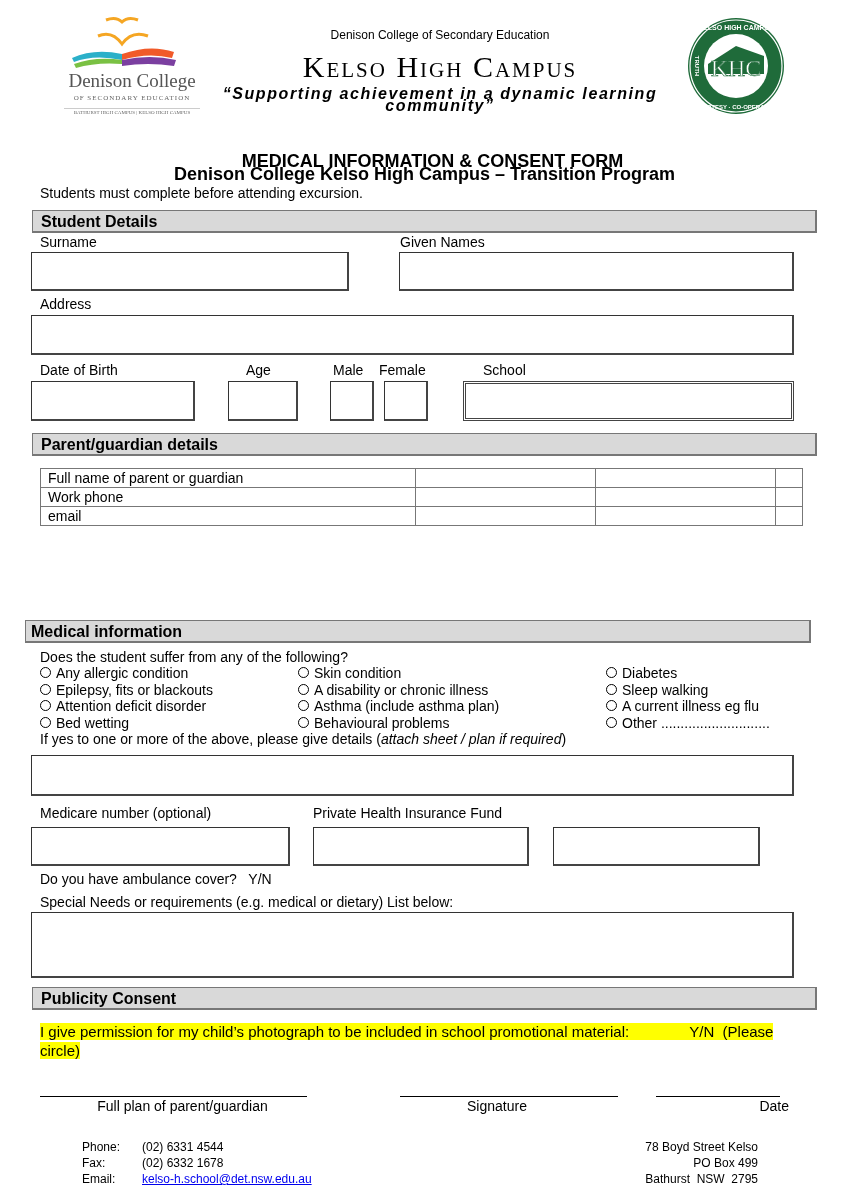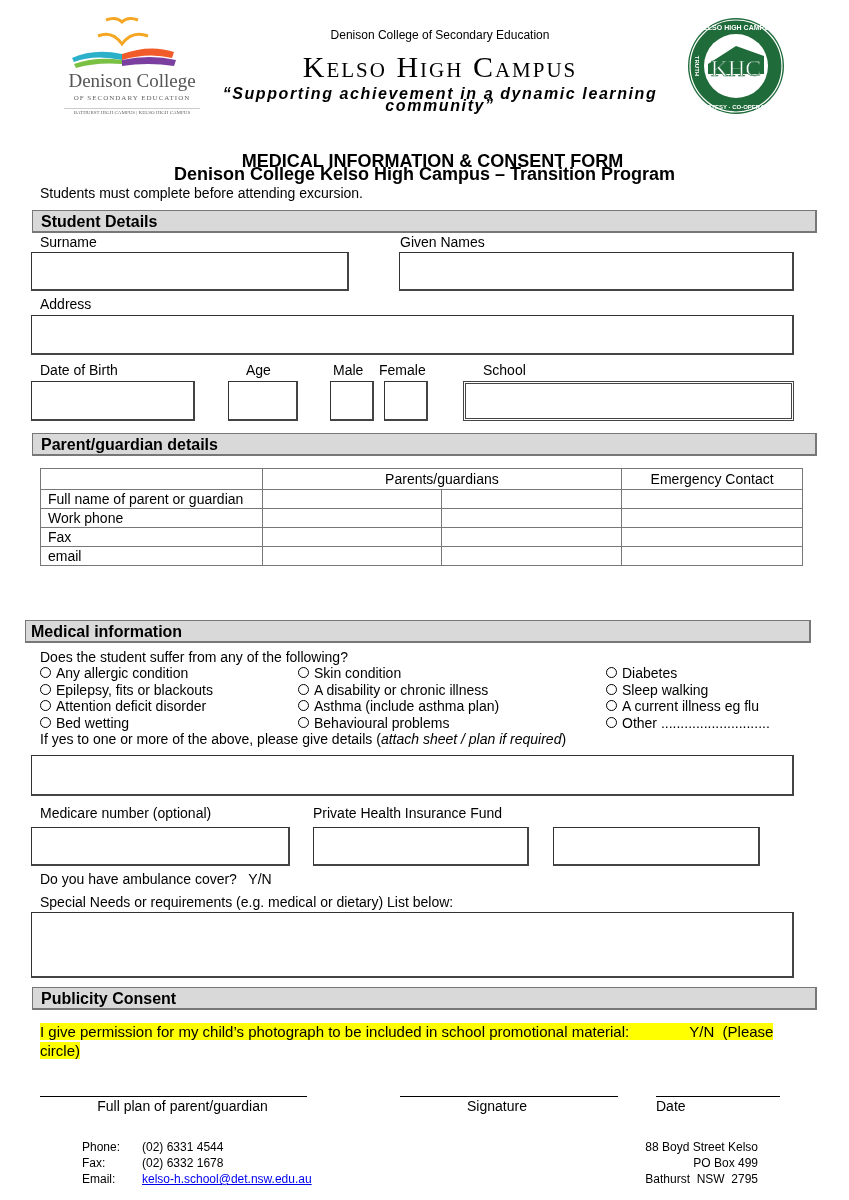--- a/index.html
+++ b/index.html
@@ -92,39 +92,28 @@
 <div class="box" style="left:330px;top:381px;width:44px;height:40px;"></div>
 <div class="box" style="left:384px;top:381px;width:44px;height:40px;"></div>
 <div class="box dbl" style="left:463px;top:381px;width:331px;height:40px;"></div>
 
 <div class="sec" style="top:433px;">
     <span>Parent/guardian details</span>
   </div>
 
 <table class="pg">
   <tbody>
-      <tr>
-    <td style="width:222px;height:21px;"></td>
-    <td class="c" colspan="2">Parents/guardians</td>
-    <td class="c" style="width:181px;">Emergency Contact</td>
-  </tr>
   <tr>
     <td>Full name of parent or guardian</td>
     <td style="width:180px;"></td>
     <td style="width:180px;"></td>
     <td></td>
   </tr>
   <tr>
     <td>Work phone</td>
-    <td></td>
-        <td></td>
-        <td></td>
-  </tr>
-  <tr>
-    <td>Fax</td>
     <td></td>
         <td></td>
         <td></td>
   </tr>
   <tr>
     <td>email</td>
     <td></td>
         <td></td>
         <td></td>
   </tr>
@@ -174,24 +163,24 @@
 <div class="lbl" style="left:40px;top:1023px;font-size:15px;line-height:17px;">
   <span class="hl">I give permission for my child’s photograph to be included in school promotional material:</span><span class="hl" style="display:inline-block;width:60px;">&nbsp;</span><span class="hl" style="white-space:pre;">Y/N  (Please</span>
 </div>
 <div class="lbl" style="left:40px;top:1042px;font-size:15px;line-height:17px;"><span class="hl">circle)</span></div>
 
 <div class="line" style="left:40px;top:1096px;width:267px;"></div>
 <div class="line" style="left:400px;top:1096px;width:218px;"></div>
 <div class="line" style="left:656px;top:1096px;width:124px;"></div>
 <div class="lbl" style="left:40px;top:1098px;width:285px;text-align:center;">Full plan of parent/guardian</div>
 <div class="lbl" style="left:400px;top:1098px;width:194px;text-align:center;">Signature</div>
-<div class="lbl" style="left:656px;top:1098px;width:133px;text-align:left;">Date</div>
+<div class="lbl" style="left:656px;top:1098px;width:133px;text-align:right;">Date</div>
 
 <div class="foot" style="left:82px;top:1140px;">Phone:</div>
 <div class="foot" style="left:142px;top:1140px;">(02) 6331 4544</div>
 <div class="foot" style="left:82px;top:1156px;">Fax:</div>
 <div class="foot" style="left:142px;top:1156px;">(02) 6332 1678</div>
 <div class="foot" style="left:82px;top:1172px;">Email:</div>
 <a class="foot mail" style="left:142px;top:1172px;">kelso-h.school@det.nsw.edu.au</a>
 
-<div class="foot" style="right:91px;top:1140px;text-align:right;">88 Boyd Street Kelso</div>
+<div class="foot" style="right:91px;top:1140px;text-align:right;">78 Boyd Street Kelso</div>
 <div class="foot" style="right:91px;top:1156px;text-align:right;">PO Box 499</div>
 <div class="foot" style="right:91px;top:1172px;text-align:right;white-space:pre;">Bathurst  NSW  2795</div>
 
 </body></html>

